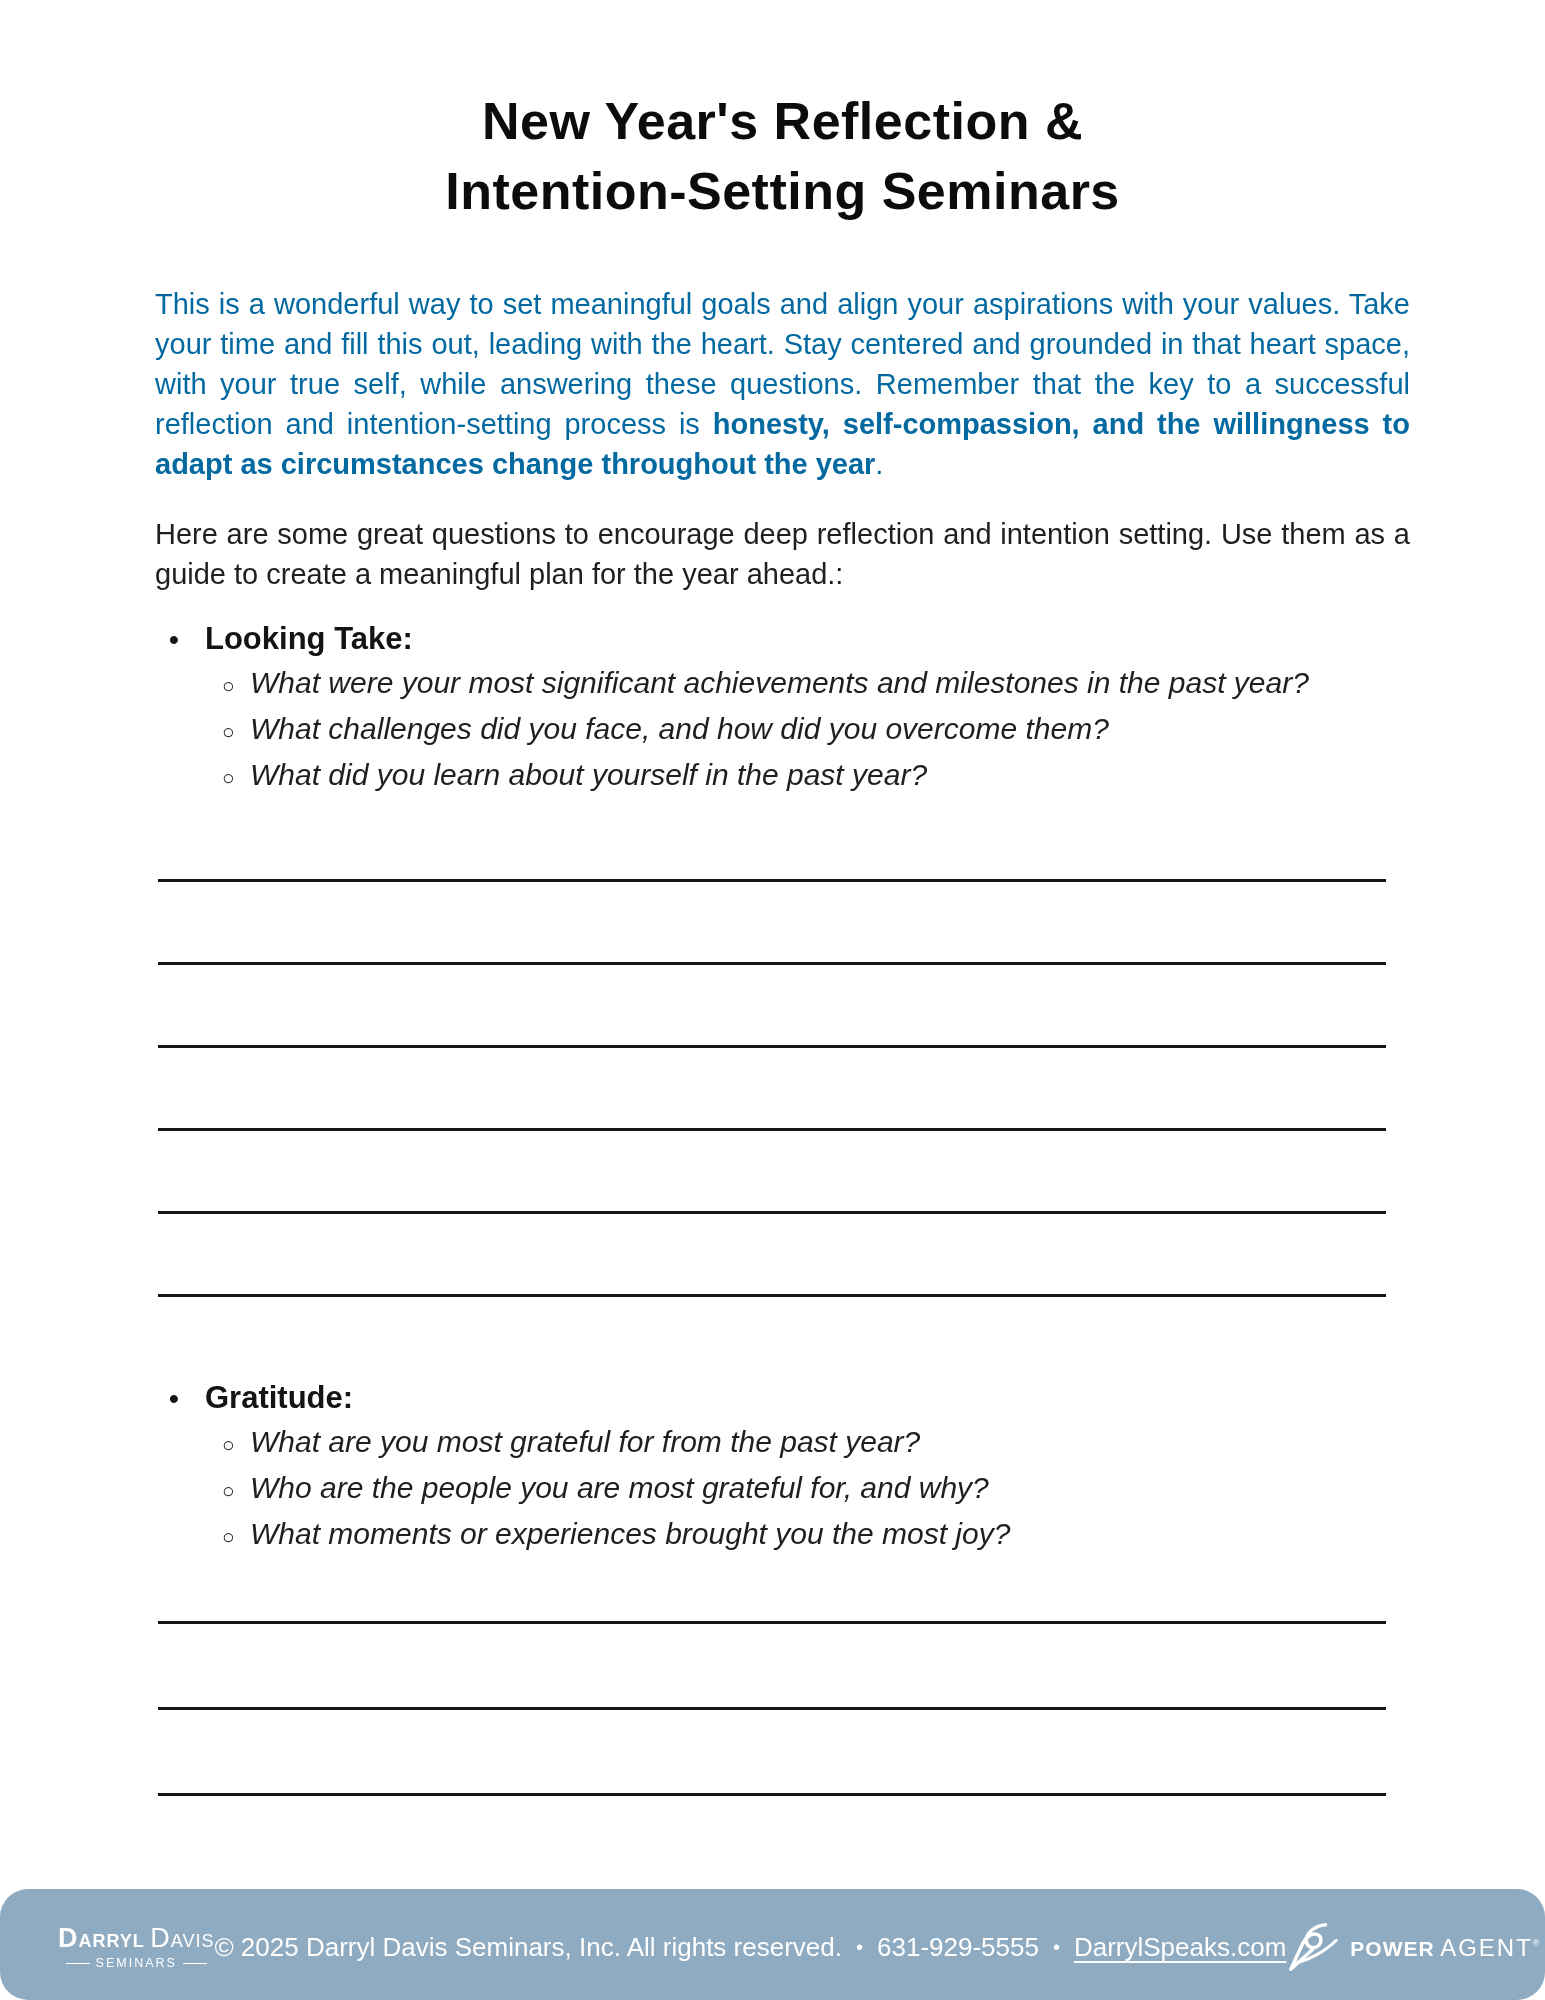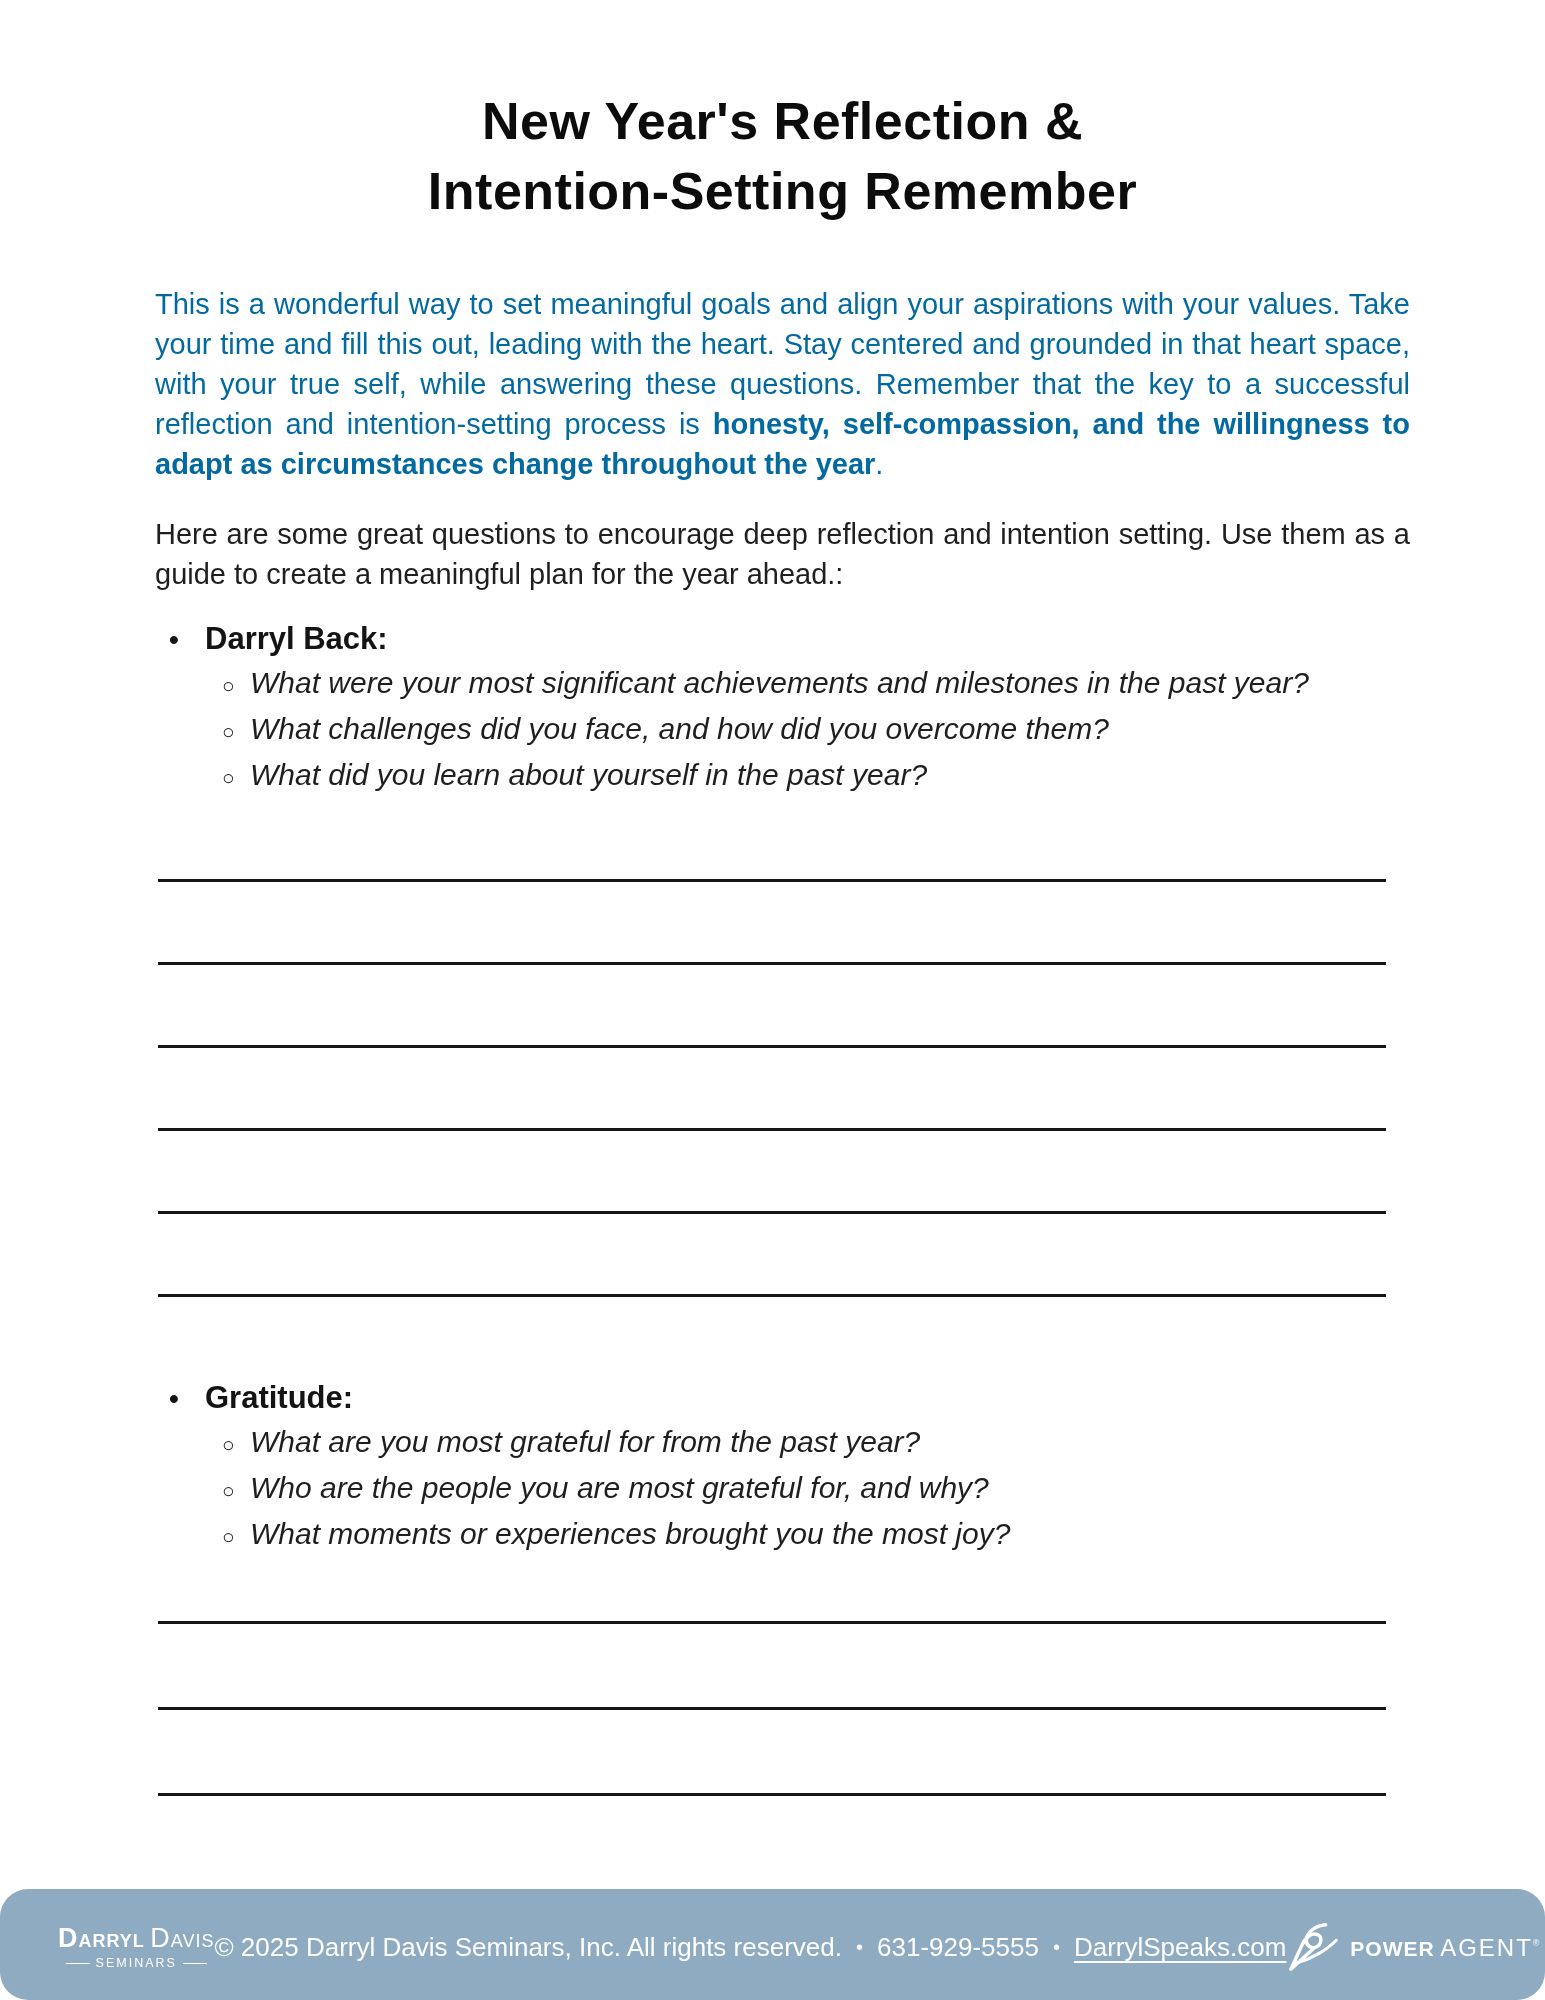--- a/index.html
+++ b/index.html
@@ -133,31 +133,31 @@
   .pa-reg { font-size: 9px; vertical-align: 10px; font-weight: 300; }
 </style>
 </head>
 <body>
 
 <div class="page">
   <div class="content">
 
     <div class="title">
       <div>New Year's Reflection &amp;</div>
-      <div>Intention-Setting Remember</div>
+      <div>Intention-Setting Seminars</div>
     </div>
 
     <p class="intro-para"><span>This is a wonderful way to set meaningful goals and align your aspirations with your values. Take your time and fill this out, leading with the heart. Stay centered and grounded in that heart space, with your true self, while answering these questions. Remember that the key to a successful reflection and intention-setting process is </span><span class="bold-part">honesty, self-compassion, and the willingness to adapt as circumstances change throughout the year</span><span>.</span></p>
 
     <p class="guide-para">Here are some great questions to encourage deep reflection and intention setting. Use them as a guide to create a meaningful plan for the year ahead.:</p>
 
     <div class="section section-1">
       <div class="section-heading">
         <span class="primary-bullet">•</span>
-        <span>Darryl Back:</span>
+        <span>Looking Take:</span>
       </div>
       <div class="question-item">
         <span class="secondary-bullet">○</span>
         <span>What were your most significant achievements and milestones in the past year?</span>
       </div>
       <div class="question-item">
         <span class="secondary-bullet">○</span>
         <span>What challenges did you face, and how did you overcome them?</span>
       </div>
       <div class="question-item">

